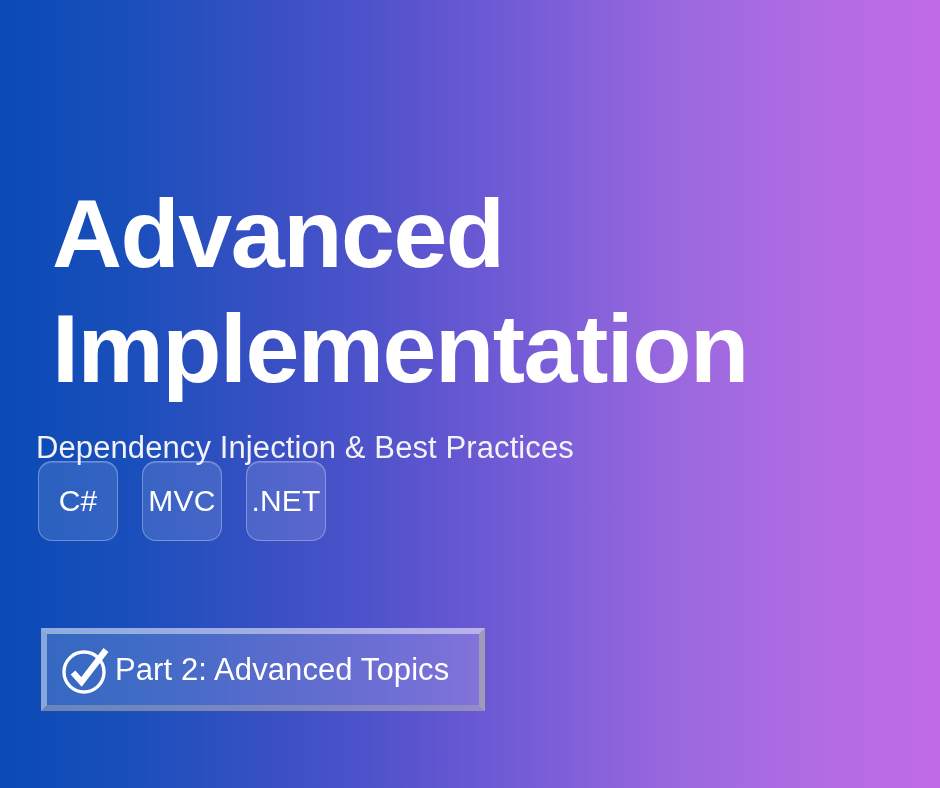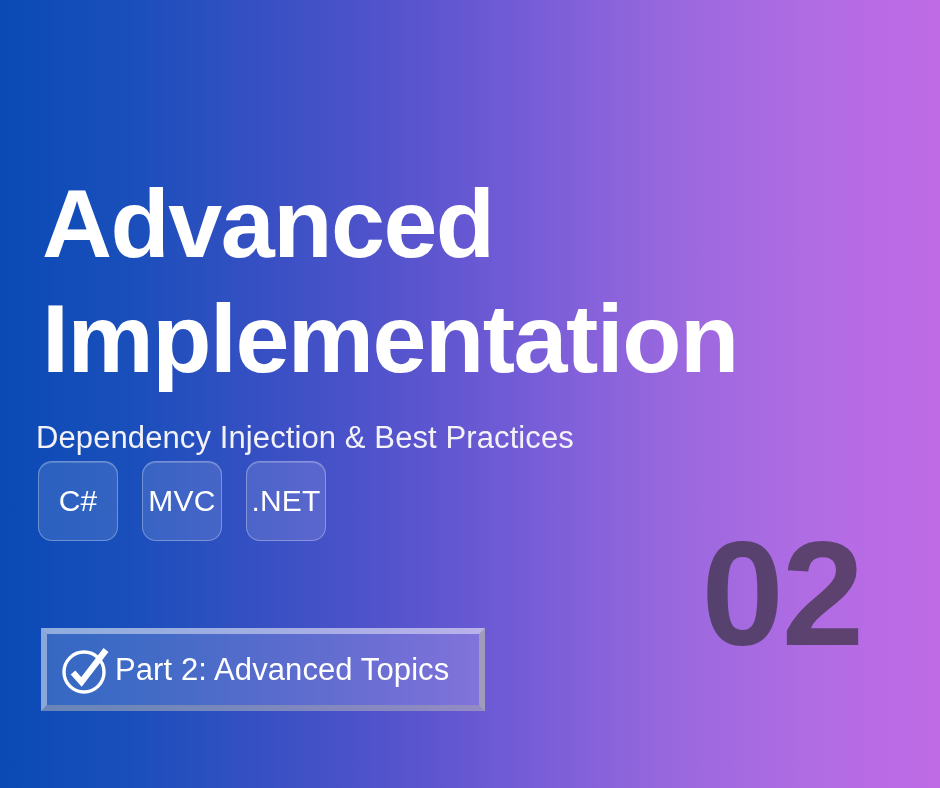--- a/index.html
+++ b/index.html
@@ -44,21 +44,21 @@
 
   
   .content {
     position: absolute;
     left: 36px;
     top: 160px;
     width: 860px;
   }
 
   .title {
-    margin: 6px;
+    margin: 16px;
     font-size: 97px;
     font-weight: 700;
     line-height: 1.19;
     letter-spacing: -1.5px;
     color: #ffffff;
     white-space: normal;
   }
 
   .subtitle {
     margin: 22px 0 16px 0;
@@ -128,21 +128,20 @@
     line-height: 1;
     white-space: nowrap;
     letter-spacing: 0.1px;
   }
 </style>
 </head>
 <body>
 
 <div class="slide">
 
-  <div class="slide-number">02</div>
 
   <div class="content">
     <h1 class="title">Advanced Implementation</h1>
     <p class="subtitle">Dependency Injection &amp; Best Practices</p>
   </div>
 
   <div class="tech-row">
     <div class="tech-tile">
       <span>C#</span>
     </div>

